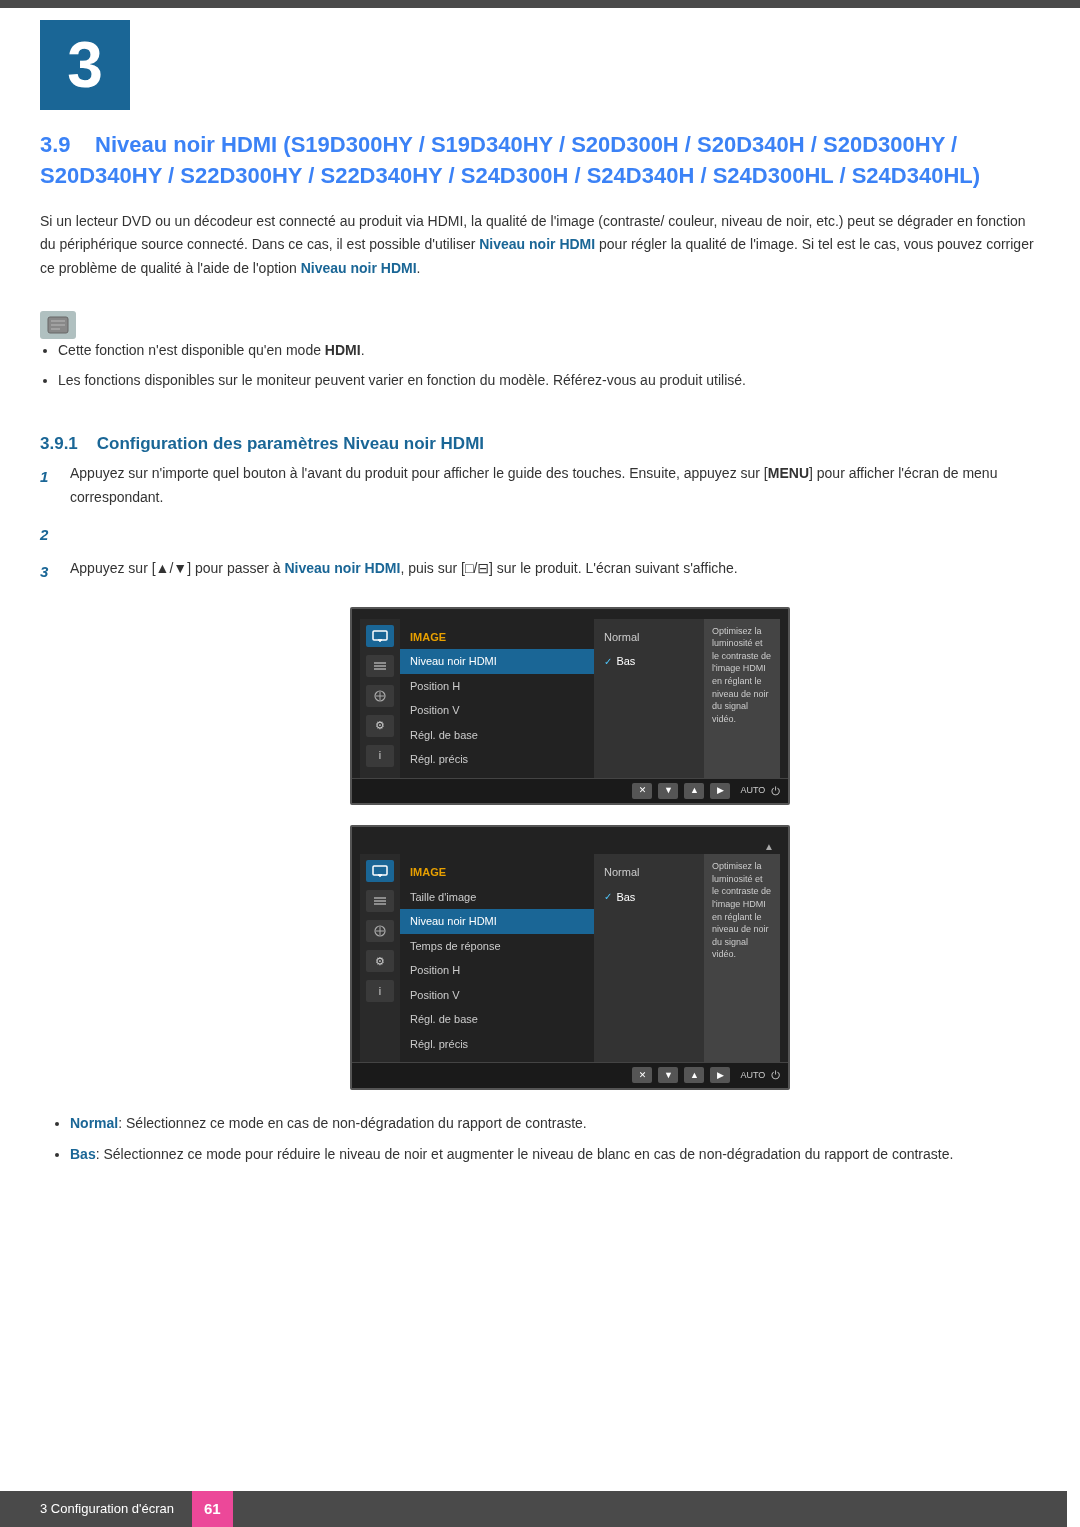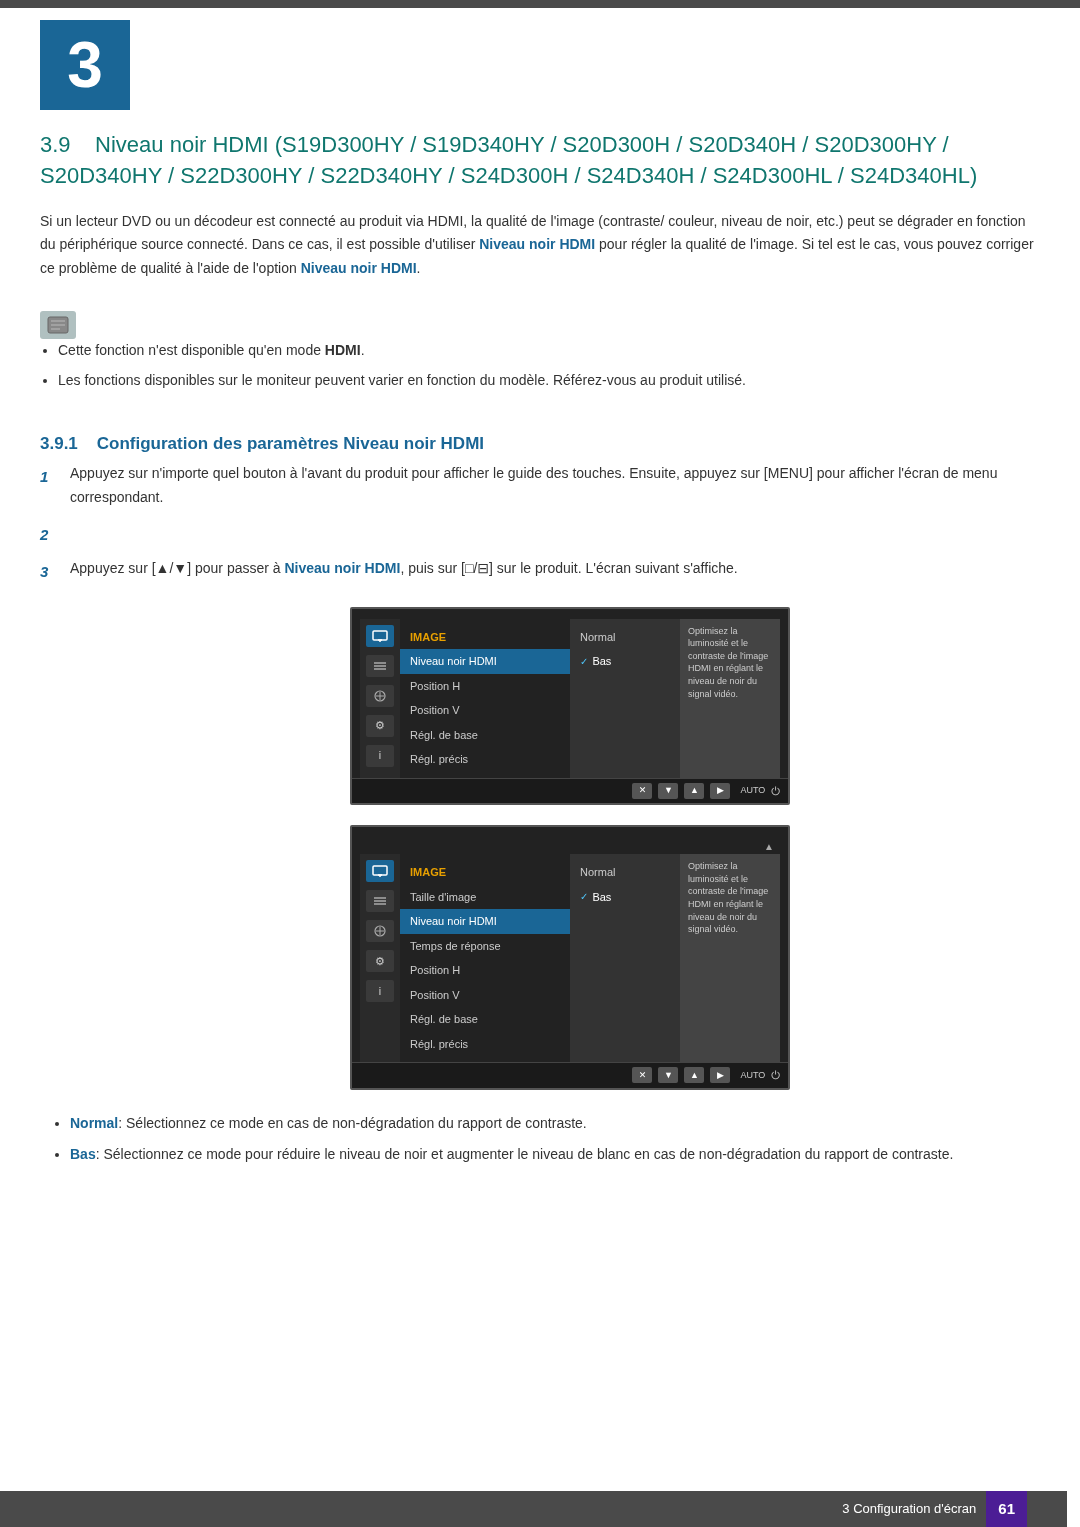--- a/index.html
+++ b/index.html
@@ -55,23 +55,23 @@
     .content {
       position: absolute;
       top: 130px;
       left: 40px;
       right: 40px;
       bottom: 50px;
     }
 
     
     .section-heading {
-      color: #0f766e;
+      color: #3b82f6;
       font-size: 22px;
-      font-weight: normal;
+      font-weight: bold;
       margin-bottom: 18px;
       line-height: 1.4;
     }
 
     
     .body-text {
       font-size: 14px;
       color: #333;
       line-height: 1.7;
       margin-bottom: 16px;
@@ -142,21 +142,21 @@
       font-size: 15px;
       min-width: 22px;
       margin-right: 8px;
       margin-top: 2px;
     }
     .step-text .highlight {
       color: #1a6696;
       font-weight: bold;
     }
     .step-text .bold {
-      font-weight: normal;
+      font-weight: bold;
       margin-top: 28px;
     }
 
     
     .screenshots-container {
       display: flex;
       flex-direction: column;
       align-items: center;
       gap: 20px;
       margin: 22px 0 22px 60px;
@@ -254,21 +254,21 @@
       gap: 4px;
     }
     .submenu-item.checked::before {
       content: '✓';
       color: #4fc3f7;
       font-size: 10px;
     }
 
     
     .desc-panel {
-      width: 100px;
+      width: 76px;
       background: #444;
       padding: 6px 8px;
       font-size: 9px;
       color: #ccc;
       line-height: 1.4;
     }
 
     
     .control-bar {
       background: #1a1a1a;
@@ -320,37 +320,36 @@
     
     .footer {
       position: absolute;
       bottom: 0;
       left: 0;
       right: 13px;
       background: #4a4a4a;
       height: 36px;
       display: flex;
       align-items: center;
-      justify-content: flex-end;
       padding: 0 40px;
     }
     .footer-text {
       color: #fff;
       font-size: 13px;
     }
     .footer-page {
-      background: #4c1d95;
+      background: #ec4899;
       color: #fff;
       font-size: 15px;
       font-weight: bold;
       padding: 8px 12px;
       height: 100%;
       display: flex;
       align-items: center;
-      margin-left: 10px;
+      margin-left: 18px;
     }
 
     
     .scroll-arrow {
       color: #aaa;
       font-size: 10px;
       text-align: right;
       padding-right: 6px;
       padding-top: 2px;
     }

